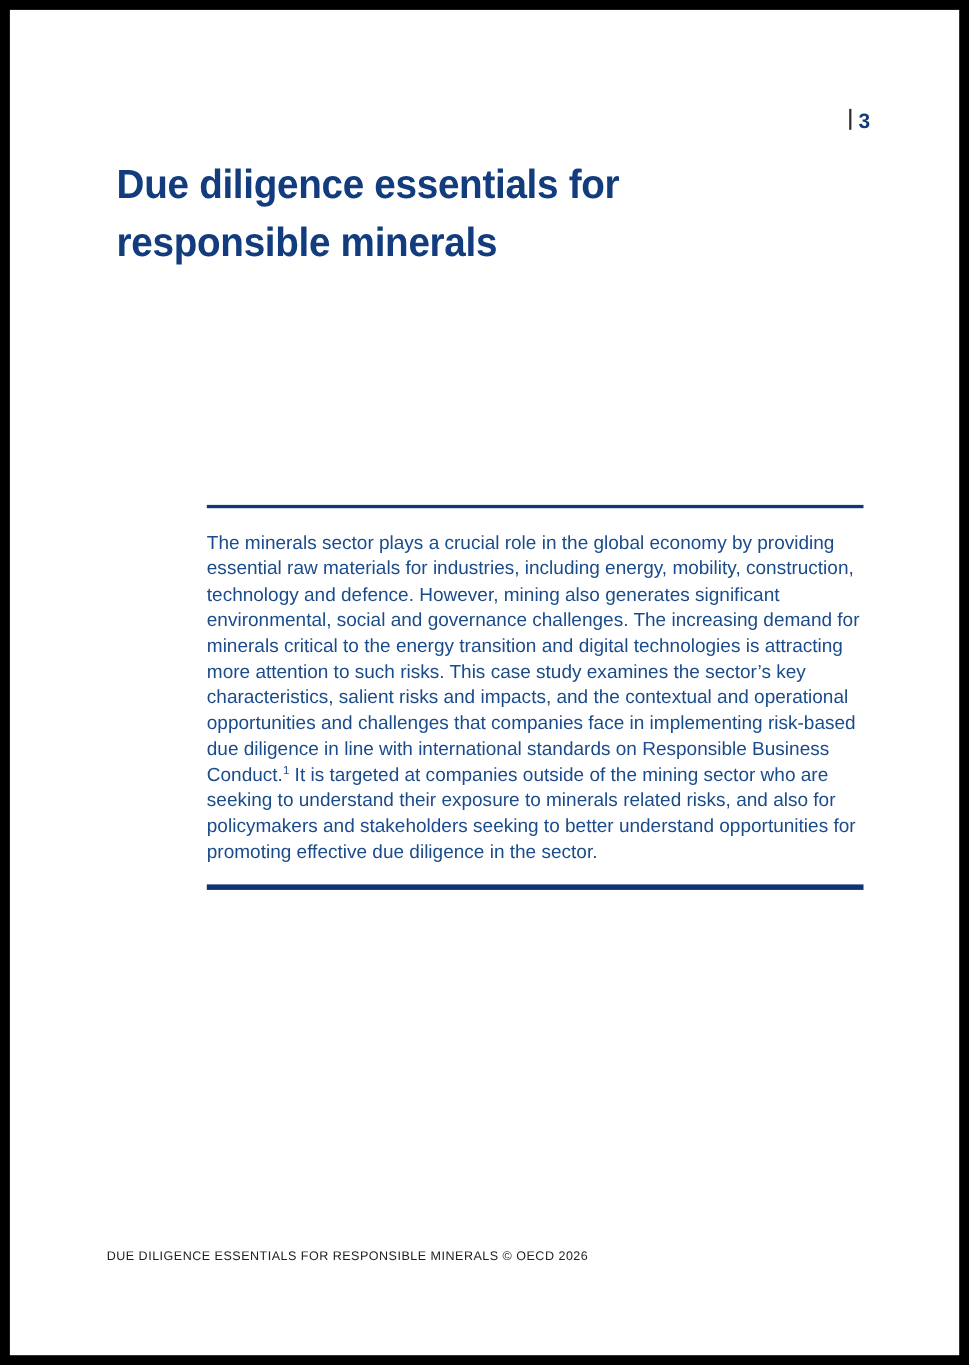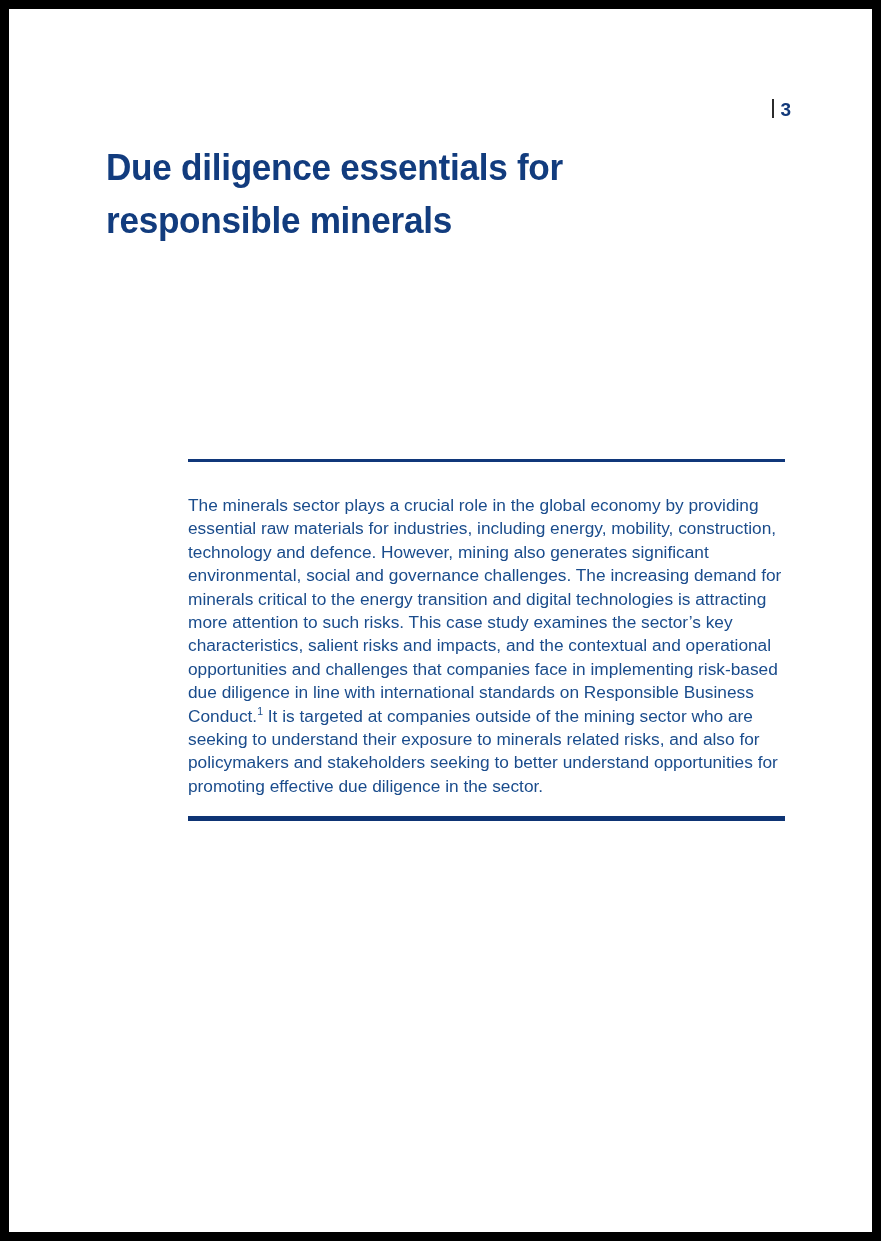--- a/index.html
+++ b/index.html
@@ -84,21 +84,21 @@
     top: 450px;
     width: 597px;
   }
   .rule-top {
     width: 100%;
     height: 3px;
     background: #10377a;
   }
   .abstract-text {
     margin: 0;
-    padding-top: 32px;
+    padding-top: 20px;
     padding-bottom: 18px;
     font-size: 17.3px;
     line-height: 23.4px;
     color: #1a4c8c;
     font-family: "Liberation Sans", sans-serif;
     text-align: left;
   }
   .abstract-text sup {
     font-size: 10.5px;
     vertical-align: super;
@@ -136,15 +136,16 @@
     <h1 class="doc-title">Due diligence essentials for responsible minerals</h1>
 
     <div class="abstract-block">
       <div class="rule-top"></div>
       <p class="abstract-text">
         <span>The minerals sector plays a crucial role in the global economy by providing essential raw materials for industries, including energy, mobility, construction, technology and defence. However, mining also generates significant environmental, social and governance challenges. The increasing demand for minerals critical to the energy transition and digital technologies is attracting more attention to such risks. This case study examines the sector’s key characteristics, salient risks and impacts, and the contextual and operational opportunities and challenges that companies face in implementing risk-based due diligence in line with international standards on Responsible Business Conduct.</span><sup>1</sup><span> It is targeted at companies outside of the mining sector who are seeking to understand their exposure to minerals related risks, and also for policymakers and stakeholders seeking to better understand opportunities for promoting effective due diligence in the sector.</span>
       </p>
       <div class="rule-bottom"></div>
     </div>
 
+    <div class="footer">DUE DILIGENCE ESSENTIALS FOR RESPONSIBLE MINERALS © OECD 2026</div>
 
   </div>
 </div>
 
 </body></html>

